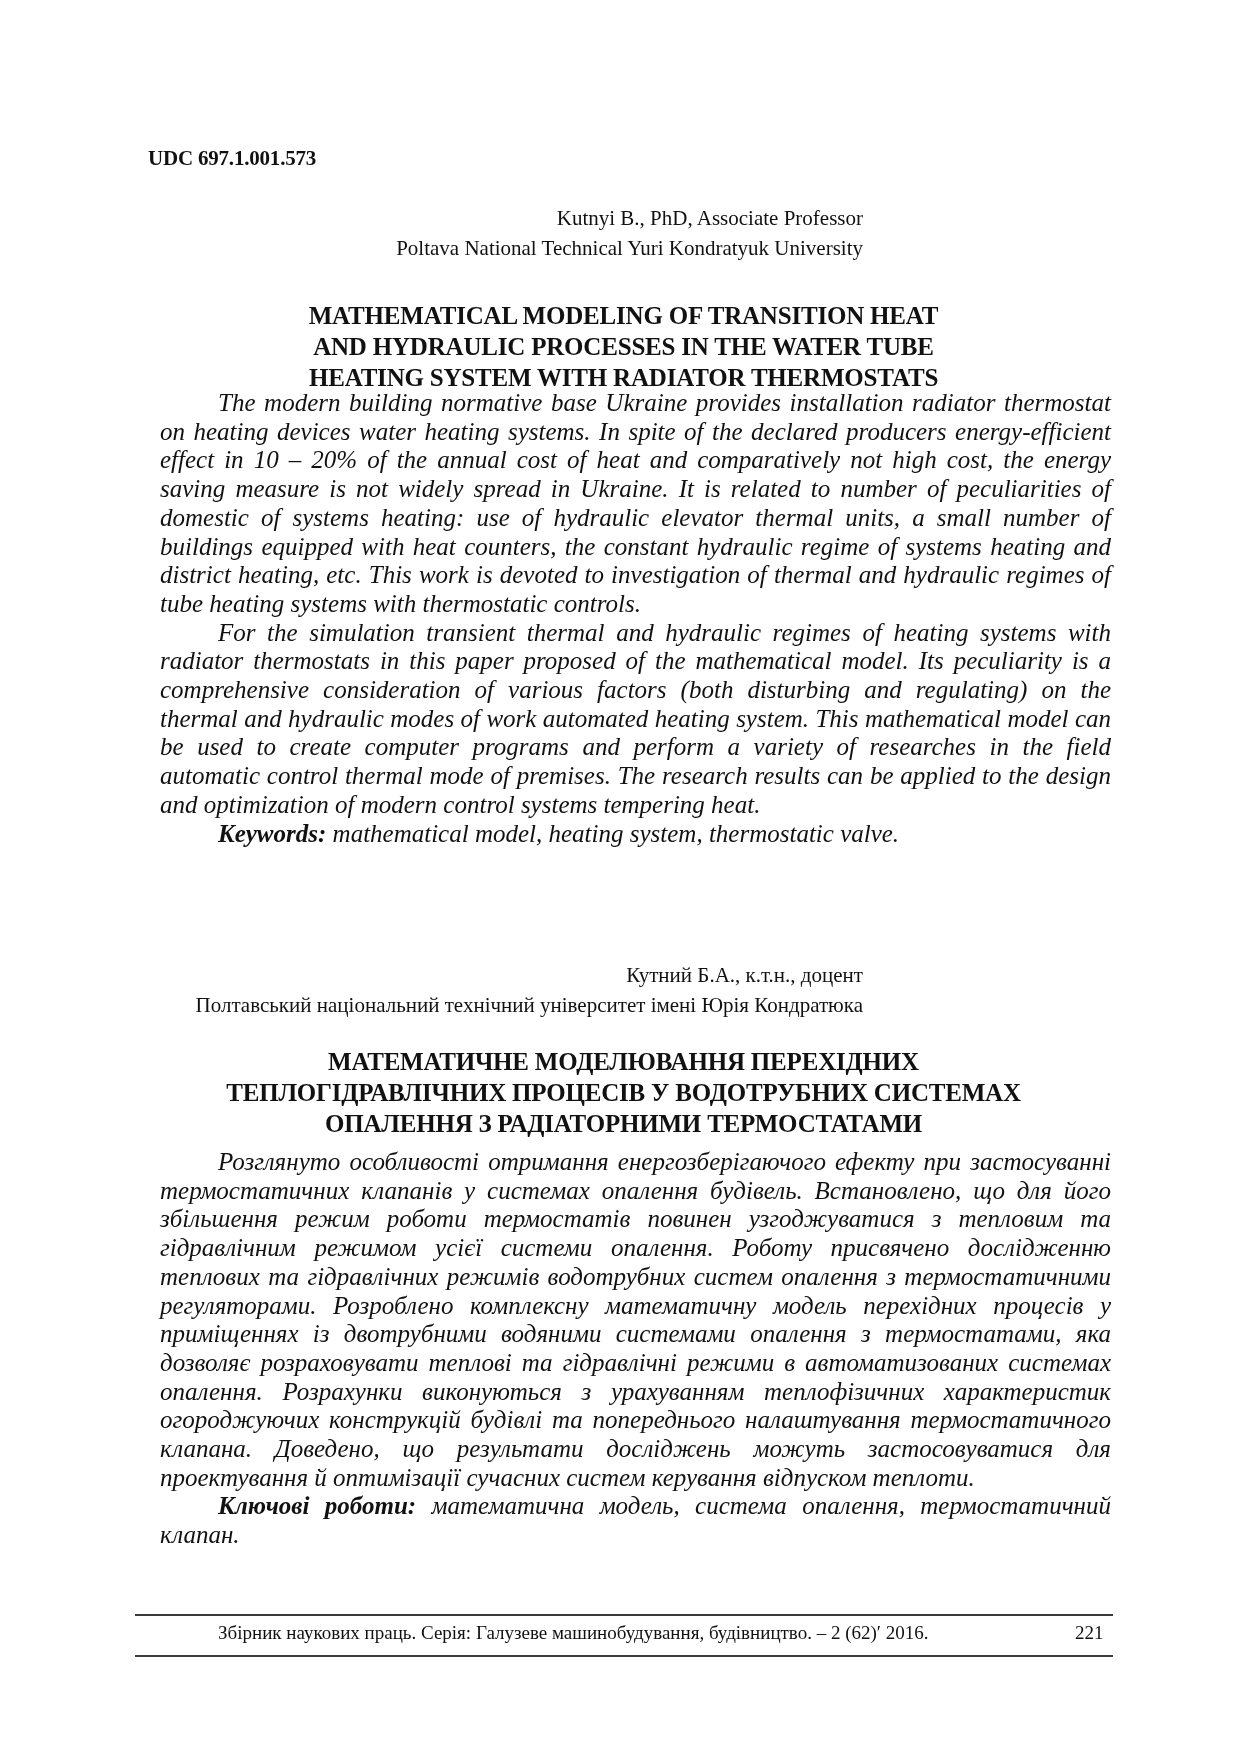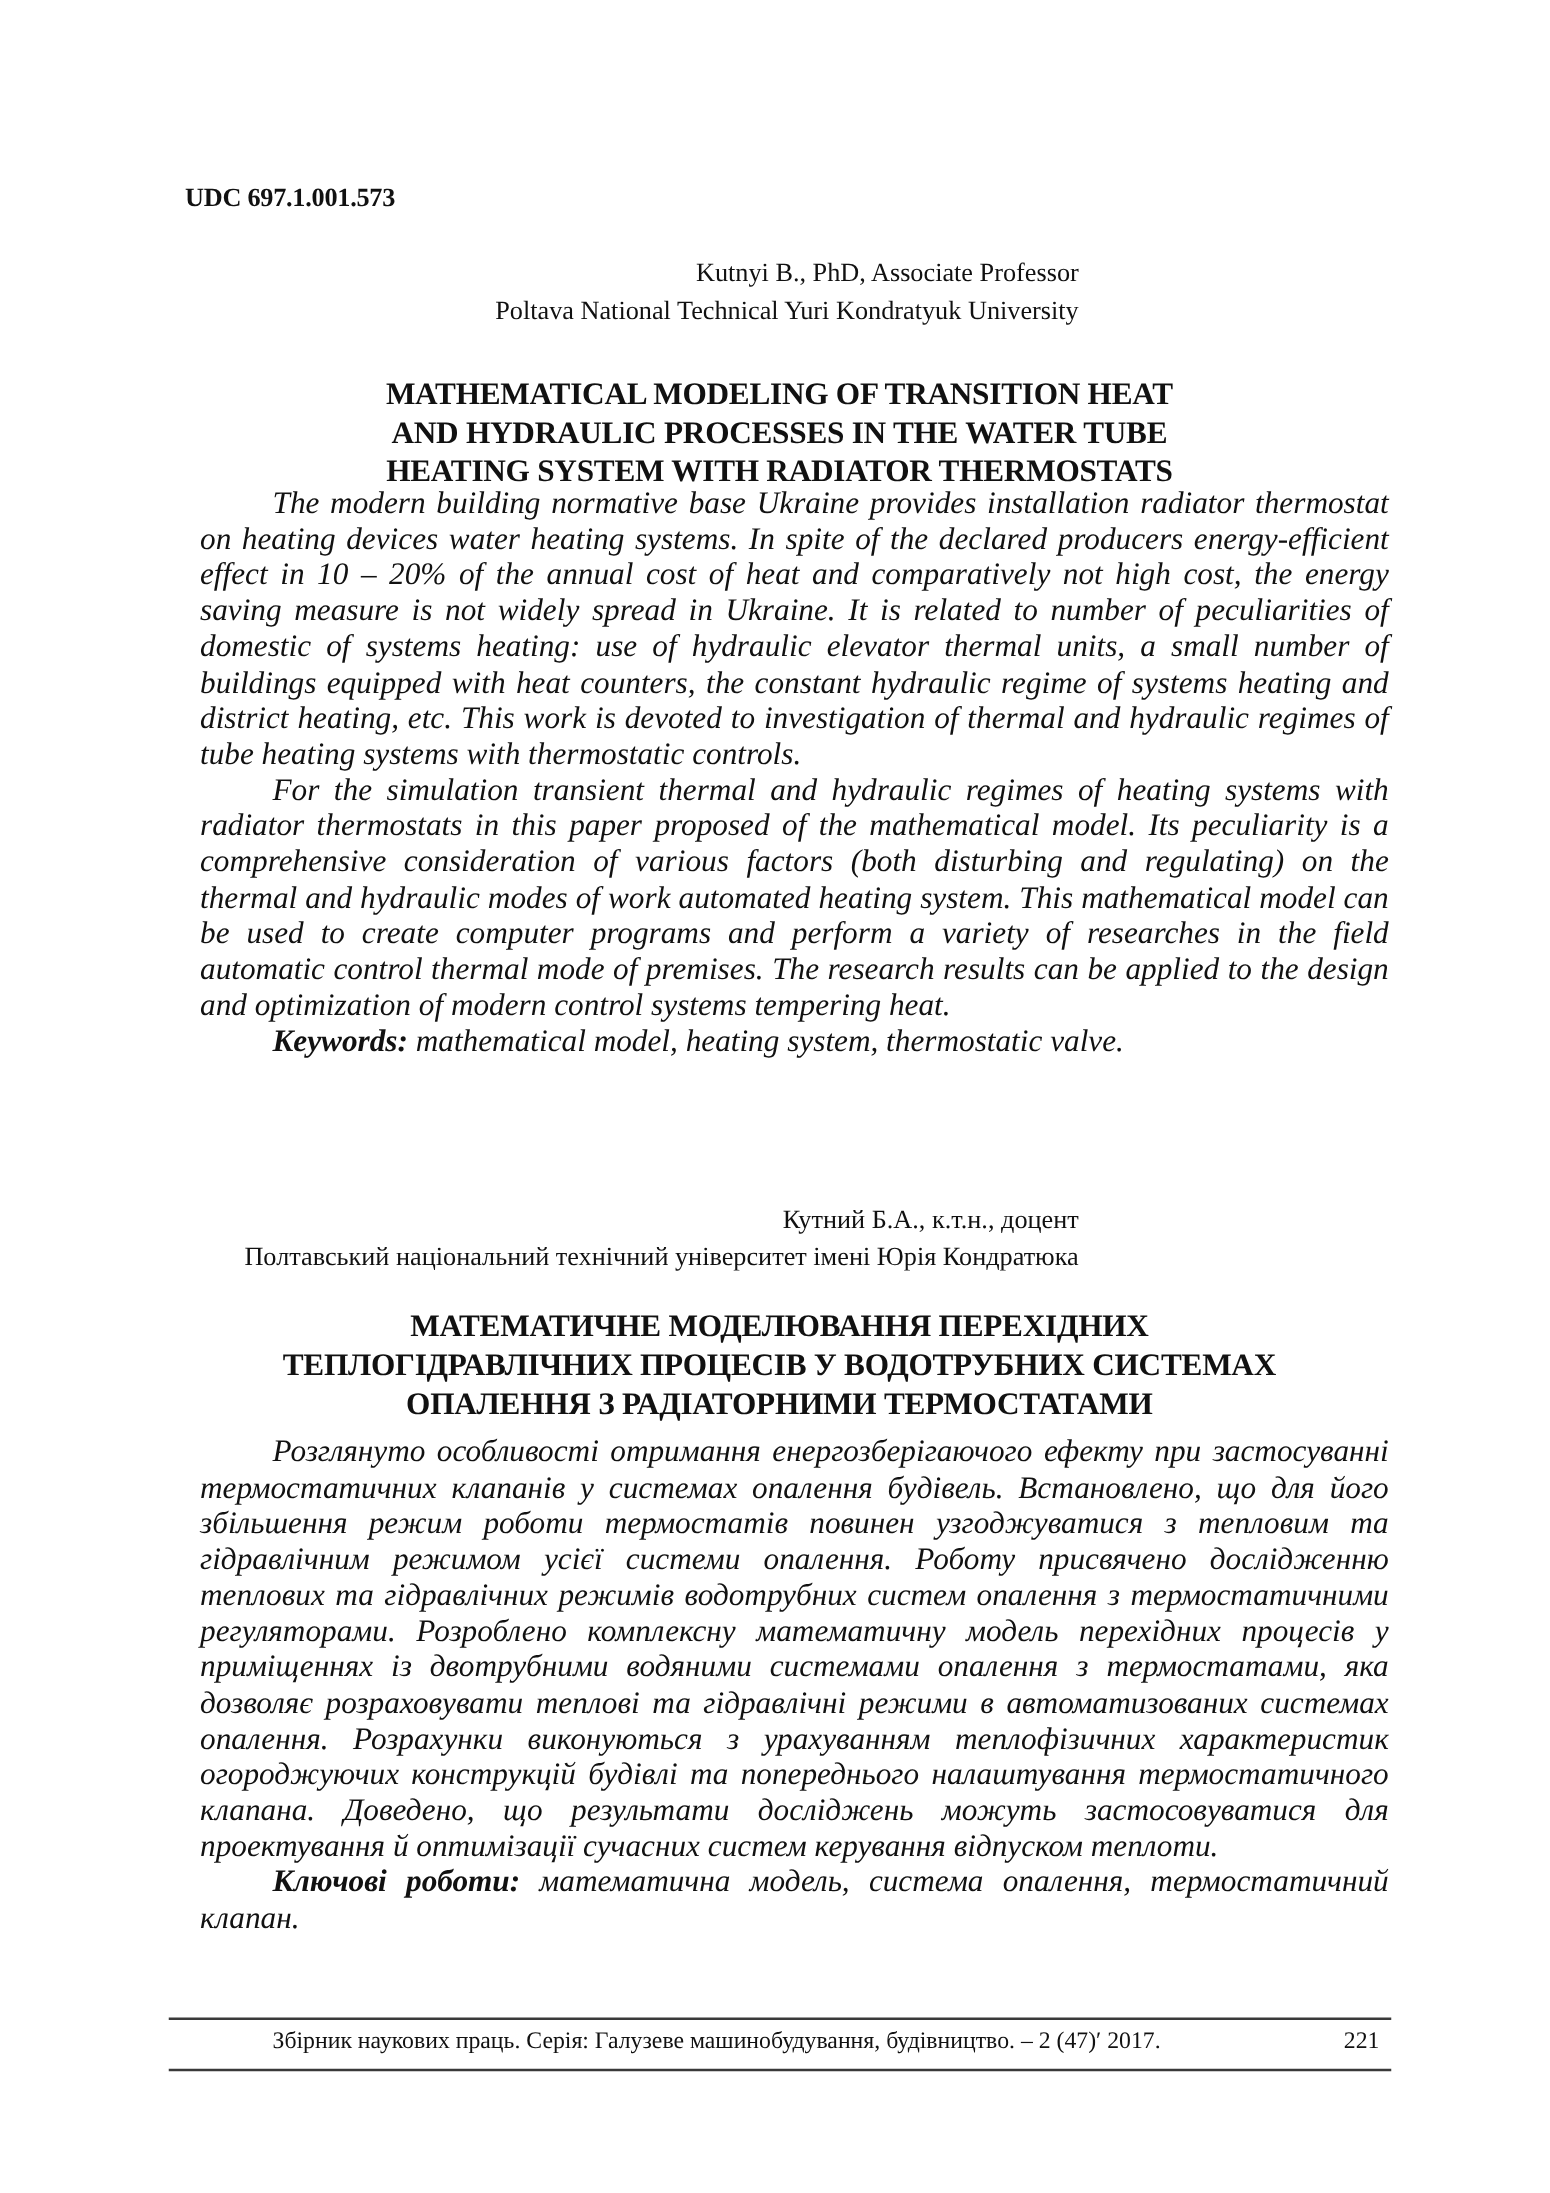--- a/index.html
+++ b/index.html
@@ -81,17 +81,17 @@
     <div>ТЕПЛОГІДРАВЛІЧНИХ ПРОЦЕСІВ У ВОДОТРУБНИХ СИСТЕМАХ</div>
     <div>ОПАЛЕННЯ З РАДІАТОРНИМИ ТЕРМОСТАТАМИ</div>
   </div>
 
   <div class="abstract abstract-ua">
     <p>Розглянуто особливості отримання енергозберігаючого ефекту при застосуванні термостатичних клапанів у системах опалення будівель. Встановлено, що для його збільшення режим роботи термостатів повинен узгоджуватися з тепловим та гідравлічним режимом усієї системи опалення. Роботу присвячено дослідженню теплових та гідравлічних режимів водотрубних систем опалення з термостатичними регуляторами. Розроблено комплексну математичну модель перехідних процесів у приміщеннях із двотрубними водяними системами опалення з термостатами, яка дозволяє розраховувати теплові та гідравлічні режими в автоматизованих системах опалення. Розрахунки виконуються з урахуванням теплофізичних характеристик огороджуючих конструкцій будівлі та попереднього налаштування термостатичного клапана. Доведено, що результати досліджень можуть застосовуватися для проектування й оптимізації сучасних систем керування відпуском теплоти.</p>
     <p><span class="kw-label">Ключові роботи:</span><span> математична модель, система опалення, термостатичний клапан.</span></p>
   </div>
 
   <div class="footer-rule rule-top"></div>
-  <div class="footer-text">Збірник наукових праць. Серія: Галузеве машинобудування, будівництво. – 2 (47)′ 2017.</div>
+  <div class="footer-text">Збірник наукових праць. Серія: Галузеве машинобудування, будівництво. – 2 (62)′ 2016.</div>
   <div class="page-number">221</div>
   <div class="footer-rule rule-bottom"></div>
 
 </div>
 
 </body></html>

